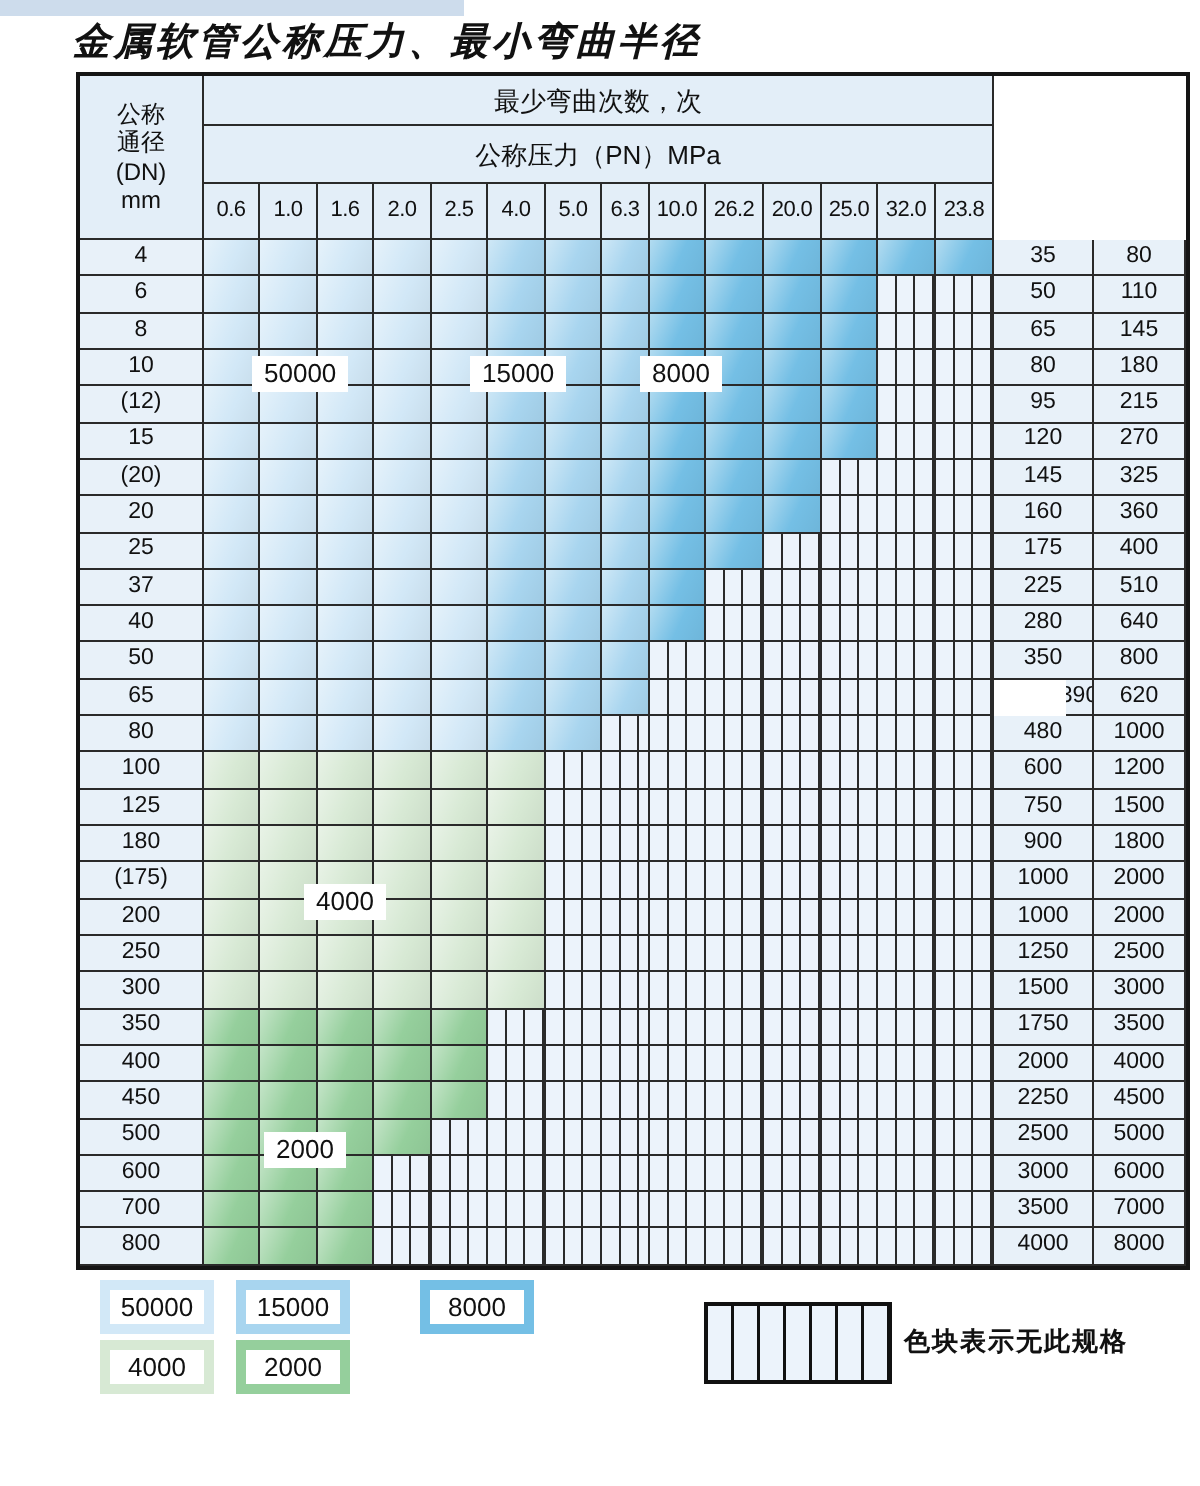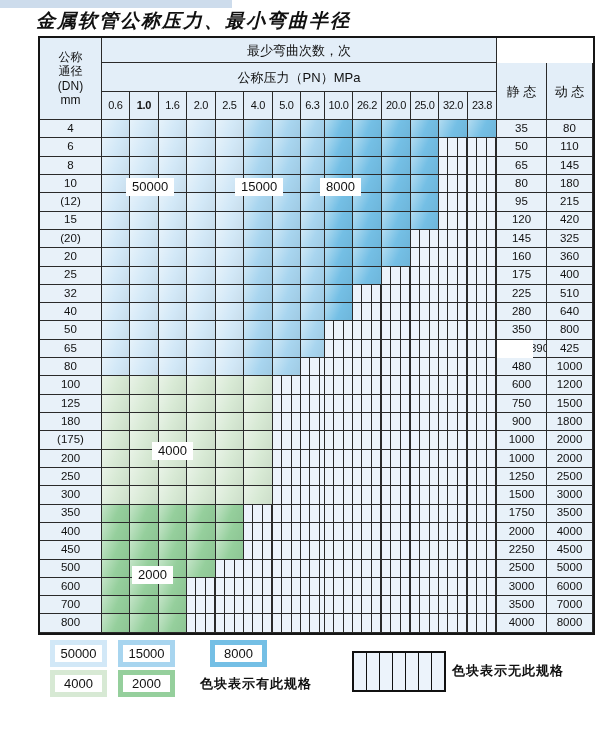--- a/index.html
+++ b/index.html
@@ -59,24 +59,22 @@
 <div class="tw">
   <div id="grid" style="grid-template-columns: 62px 28px 29px 28px 29px 28px 29px 28px 24px 28px 29px 29px 28px 29px 29px 50px 46px; grid-template-rows: 25px 29px 28px repeat(28, 18.32px);">
       <div class="c dnhead" style="grid-area: 1 / 1 / span 3 / span 1;">
         <span>公称</span>
         <span>通径</span>
         <span>(DN)</span>
         <span>mm</span>
       </div>
       <div class="c hdr" style="grid-area: 1 / 2 / span 1 / span 14;">最少弯曲次数，次</div>
       <div class="c hdr" style="grid-area: 2 / 2 / span 1 / span 14;">公称压力（PN）MPa</div>
-      <div class="c hdr" style="grid-area: 2 / 16 / span 2 / span 1;">静 态</div>
-      <div class="c hdr" style="grid-area: 2 / 17 / span 2 / span 1;">动 态</div>
       <div class="c tick" style="grid-area: 3 / 2 / span 1 / span 1;">0.6</div>
-      <div class="c tick" style="grid-area: 3 / 3 / span 1 / span 1; font-weight: bold;">1.0</div>
+      <div class="c tick" style="grid-area: 3 / 3 / span 1 / span 1;">1.0</div>
       <div class="c tick" style="grid-area: 3 / 4 / span 1 / span 1;">1.6</div>
       <div class="c tick" style="grid-area: 3 / 5 / span 1 / span 1;">2.0</div>
       <div class="c tick" style="grid-area: 3 / 6 / span 1 / span 1;">2.5</div>
       <div class="c tick" style="grid-area: 3 / 7 / span 1 / span 1;">4.0</div>
       <div class="c tick" style="grid-area: 3 / 8 / span 1 / span 1;">5.0</div>
       <div class="c tick" style="grid-area: 3 / 9 / span 1 / span 1;">6.3</div>
       <div class="c tick" style="grid-area: 3 / 10 / span 1 / span 1;">10.0</div>
       <div class="c tick" style="grid-area: 3 / 11 / span 1 / span 1;">26.2</div>
       <div class="c tick" style="grid-area: 3 / 12 / span 1 / span 1;">20.0</div>
       <div class="c tick" style="grid-area: 3 / 13 / span 1 / span 1;">25.0</div>
@@ -176,21 +174,21 @@
       <div class="c filled" style="grid-area: 9 / 7 / span 1 / span 1; background-color: rgb(168, 213, 239);"></div>
       <div class="c filled" style="grid-area: 9 / 8 / span 1 / span 1; background-color: rgb(168, 213, 239);"></div>
       <div class="c filled" style="grid-area: 9 / 9 / span 1 / span 1; background-color: rgb(168, 213, 239);"></div>
       <div class="c filled" style="grid-area: 9 / 10 / span 1 / span 1; background-color: rgb(116, 191, 229);"></div>
       <div class="c filled" style="grid-area: 9 / 11 / span 1 / span 1; background-color: rgb(116, 191, 229);"></div>
       <div class="c filled" style="grid-area: 9 / 12 / span 1 / span 1; background-color: rgb(116, 191, 229);"></div>
       <div class="c filled" style="grid-area: 9 / 13 / span 1 / span 1; background-color: rgb(116, 191, 229);"></div>
       <div class="c hatch" style="grid-area: 9 / 14 / span 1 / span 1;"></div>
       <div class="c hatch" style="grid-area: 9 / 15 / span 1 / span 1;"></div>
       <div class="c lab" style="grid-area: 9 / 16 / span 1 / span 1;">120</div>
-      <div class="c lab" style="grid-area: 9 / 17 / span 1 / span 1;">420</div>
+      <div class="c lab" style="grid-area: 9 / 17 / span 1 / span 1;">270</div>
       <div class="c lab" style="grid-area: 10 / 1 / span 1 / span 1;">(20)</div>
       <div class="c filled" style="grid-area: 10 / 2 / span 1 / span 1; background-color: rgb(210, 232, 247);"></div>
       <div class="c filled" style="grid-area: 10 / 3 / span 1 / span 1; background-color: rgb(210, 232, 247);"></div>
       <div class="c filled" style="grid-area: 10 / 4 / span 1 / span 1; background-color: rgb(210, 232, 247);"></div>
       <div class="c filled" style="grid-area: 10 / 5 / span 1 / span 1; background-color: rgb(210, 232, 247);"></div>
       <div class="c filled" style="grid-area: 10 / 6 / span 1 / span 1; background-color: rgb(210, 232, 247);"></div>
       <div class="c filled" style="grid-area: 10 / 7 / span 1 / span 1; background-color: rgb(168, 213, 239);"></div>
       <div class="c filled" style="grid-area: 10 / 8 / span 1 / span 1; background-color: rgb(168, 213, 239);"></div>
       <div class="c filled" style="grid-area: 10 / 9 / span 1 / span 1; background-color: rgb(168, 213, 239);"></div>
       <div class="c filled" style="grid-area: 10 / 10 / span 1 / span 1; background-color: rgb(116, 191, 229);"></div>
@@ -228,21 +226,21 @@
       <div class="c filled" style="grid-area: 12 / 8 / span 1 / span 1; background-color: rgb(168, 213, 239);"></div>
       <div class="c filled" style="grid-area: 12 / 9 / span 1 / span 1; background-color: rgb(168, 213, 239);"></div>
       <div class="c filled" style="grid-area: 12 / 10 / span 1 / span 1; background-color: rgb(116, 191, 229);"></div>
       <div class="c filled" style="grid-area: 12 / 11 / span 1 / span 1; background-color: rgb(116, 191, 229);"></div>
       <div class="c hatch" style="grid-area: 12 / 12 / span 1 / span 1;"></div>
       <div class="c hatch" style="grid-area: 12 / 13 / span 1 / span 1;"></div>
       <div class="c hatch" style="grid-area: 12 / 14 / span 1 / span 1;"></div>
       <div class="c hatch" style="grid-area: 12 / 15 / span 1 / span 1;"></div>
       <div class="c lab" style="grid-area: 12 / 16 / span 1 / span 1; text-align: center;">175</div>
       <div class="c lab" style="grid-area: 12 / 17 / span 1 / span 1;">400</div>
-      <div class="c lab" style="grid-area: 13 / 1 / span 1 / span 1;">32</div>
+      <div class="c lab" style="grid-area: 13 / 1 / span 1 / span 1;">37</div>
       <div class="c filled" style="grid-area: 13 / 2 / span 1 / span 1; background-color: rgb(210, 232, 247);"></div>
       <div class="c filled" style="grid-area: 13 / 3 / span 1 / span 1; background-color: rgb(210, 232, 247);"></div>
       <div class="c filled" style="grid-area: 13 / 4 / span 1 / span 1; background-color: rgb(210, 232, 247);"></div>
       <div class="c filled" style="grid-area: 13 / 5 / span 1 / span 1; background-color: rgb(210, 232, 247);"></div>
       <div class="c filled" style="grid-area: 13 / 6 / span 1 / span 1; background-color: rgb(210, 232, 247);"></div>
       <div class="c filled" style="grid-area: 13 / 7 / span 1 / span 1; background-color: rgb(168, 213, 239);"></div>
       <div class="c filled" style="grid-area: 13 / 8 / span 1 / span 1; background-color: rgb(168, 213, 239);"></div>
       <div class="c filled" style="grid-area: 13 / 9 / span 1 / span 1; background-color: rgb(168, 213, 239);"></div>
       <div class="c filled" style="grid-area: 13 / 10 / span 1 / span 1; background-color: rgb(116, 191, 229);"></div>
       <div class="c hatch" style="grid-area: 13 / 11 / span 1 / span 1;"></div>
@@ -295,21 +293,21 @@
       <div class="c filled" style="grid-area: 16 / 7 / span 1 / span 1; background-color: rgb(168, 213, 239);"></div>
       <div class="c filled" style="grid-area: 16 / 8 / span 1 / span 1; background-color: rgb(168, 213, 239);"></div>
       <div class="c filled" style="grid-area: 16 / 9 / span 1 / span 1; background-color: rgb(168, 213, 239);"></div>
       <div class="c hatch" style="grid-area: 16 / 10 / span 1 / span 1;"></div>
       <div class="c hatch" style="grid-area: 16 / 11 / span 1 / span 1;"></div>
       <div class="c hatch" style="grid-area: 16 / 12 / span 1 / span 1;"></div>
       <div class="c hatch" style="grid-area: 16 / 13 / span 1 / span 1;"></div>
       <div class="c hatch" style="grid-area: 16 / 14 / span 1 / span 1;"></div>
       <div class="c hatch" style="grid-area: 16 / 15 / span 1 / span 1;"></div>
       <div class="c lab" style="grid-area: 16 / 16 / span 1 / span 1; margin-left: 36px;">390</div>
-      <div class="c lab" style="grid-area: 16 / 17 / span 1 / span 1;">425</div>
+      <div class="c lab" style="grid-area: 16 / 17 / span 1 / span 1;">620</div>
       <div class="c lab" style="grid-area: 17 / 1 / span 1 / span 1;">80</div>
       <div class="c filled" style="grid-area: 17 / 2 / span 1 / span 1; background-color: rgb(210, 232, 247);"></div>
       <div class="c filled" style="grid-area: 17 / 3 / span 1 / span 1; background-color: rgb(210, 232, 247);"></div>
       <div class="c filled" style="grid-area: 17 / 4 / span 1 / span 1; background-color: rgb(210, 232, 247);"></div>
       <div class="c filled" style="grid-area: 17 / 5 / span 1 / span 1; background-color: rgb(210, 232, 247);"></div>
       <div class="c filled" style="grid-area: 17 / 6 / span 1 / span 1; background-color: rgb(210, 232, 247);"></div>
       <div class="c filled" style="grid-area: 17 / 7 / span 1 / span 1; background-color: rgb(168, 213, 239);"></div>
       <div class="c filled" style="grid-area: 17 / 8 / span 1 / span 1; background-color: rgb(168, 213, 239);"></div>
       <div class="c hatch" style="grid-area: 17 / 9 / span 1 / span 1;"></div>
       <div class="c hatch" style="grid-area: 17 / 10 / span 1 / span 1;"></div>
@@ -579,16 +577,15 @@
       <div class="sw" style="left: 210px; top: 2px; background: rgb(116, 191, 229);">
         <div class="sw-inner">8000</div>
       </div>
       <div class="sw" style="left: 50px; top: 32px; background: rgb(215, 233, 212);">
         <div class="sw-inner">4000</div>
       </div>
       <div class="sw" style="left: 118px; top: 32px; background: rgb(149, 207, 156);">
         <div class="sw-inner">2000</div>
       </div>
     </div>
-  <span class="legend-note" style="left:200px;top:37px;">色块表示有此规格</span>
   <div class="hatch-box"></div>
   <span class="legend-note" style="left:452px;top:24px;">色块表示无此规格</span>
 </div>
 
 </body></html>

